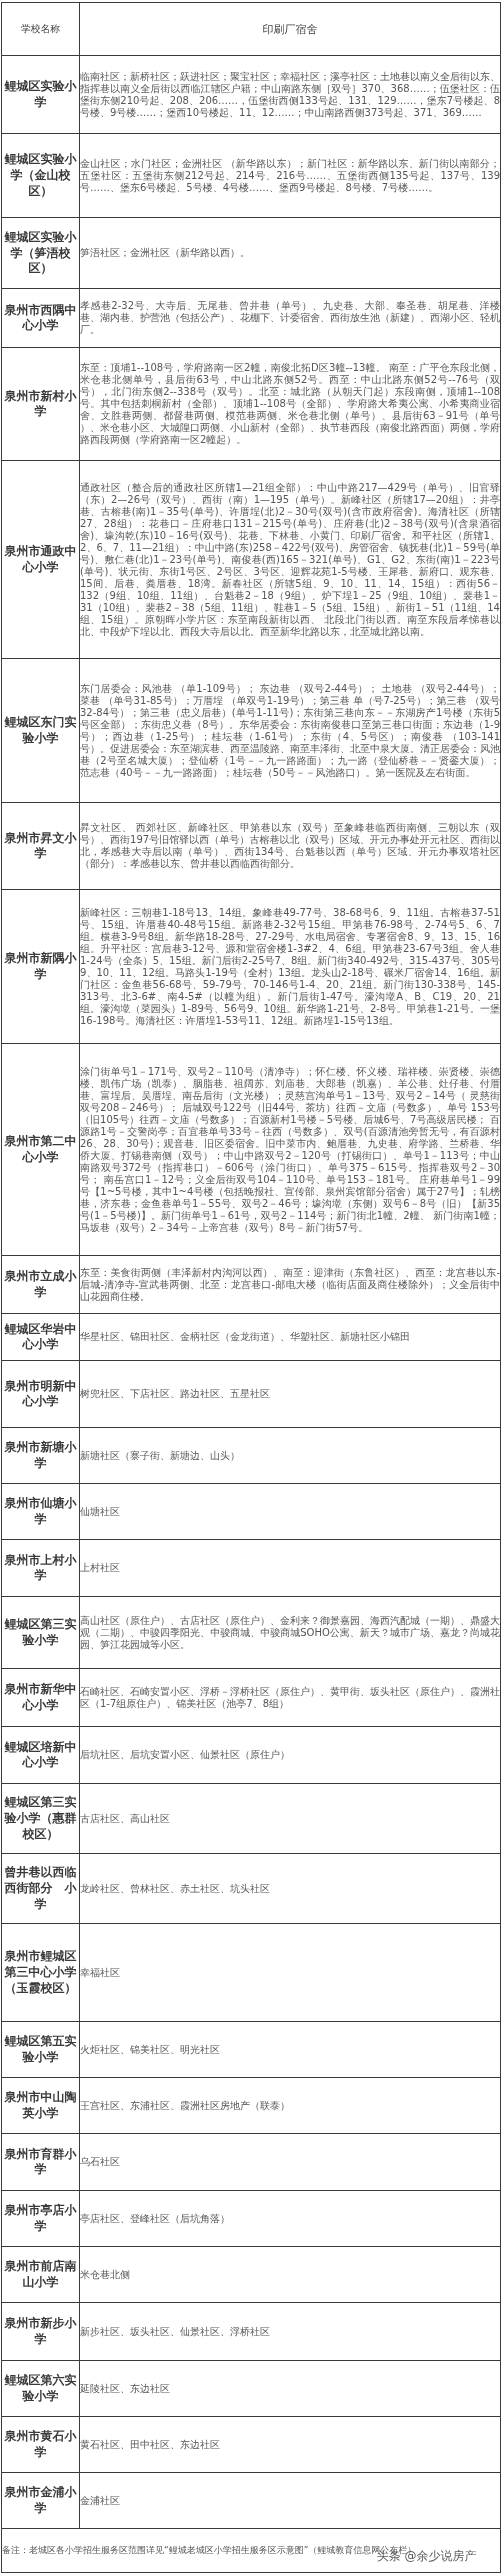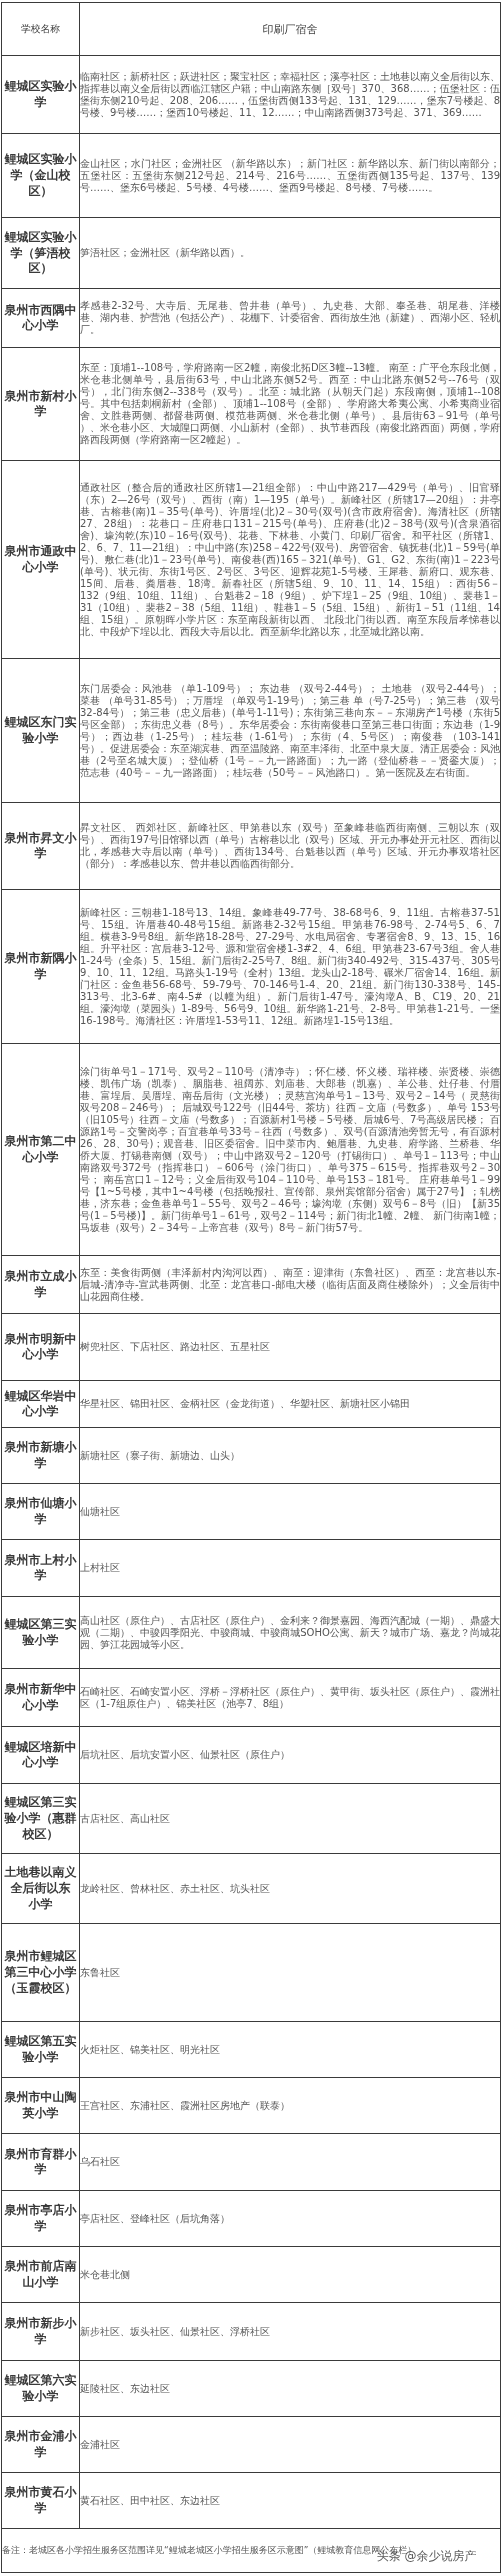--- a/index.html
+++ b/index.html
@@ -88,27 +88,27 @@
         <td class="range">新峰社区：三朝巷1-18号13、14组。象峰巷49-77号、38-68号6、9、11组。古榕巷37-51号、15组。许厝巷40-48号15组。新路巷2-32号15组。甲第巷76-98号、2-74号5、6、7组。横巷3-9号8组。新华路18-28号、27-29号、水电局宿舍、专署宿舍8、9、13、15、16组。升平社区：宫后巷3-12号、源和堂宿舍楼1-3#2、4、6组。甲第巷23-67号3组。舍人巷1-24号（全条）5、15组。新门后街2-25号7、8组。新门街340-492号、315-437号、305号9、10、11、12组。马路头1-19号（全村）13组。龙头山2-18号、碾米厂宿舍14、16组。新门社区：金鱼巷56-68号、59-79号、70-146号1-4、20、21组。新门街130-338号、145-313号、北3-6#、南4-5#（以幢为组）。新门后街1-47号。濠沟墘A、B、C19、20、21组。濠沟墘（菜园头）1-89号、56号9、10组。新华路1-21号、2-8号。甲第巷1-21号。一堡16-198号。海清社区：许厝埕1-53号11、12组。新路埕1-15号13组。</td>
       </tr>
       <tr style="height: 212px;">
         <td class="name">泉州市第二中心小学</td>
         <td class="range">涂门街单号1－171号、双号2－110号（清净寺）；怀仁楼、怀义楼、瑞祥楼、崇贤楼、崇德楼、凯伟广场（凯泰）、胭脂巷、祖阔苏、刘庙巷、大郎巷（凯嘉）、羊公巷、灶仔巷、付厝巷、富埕后、吴厝埕、南岳后街（文光楼）；灵慈宫沟单号1－13号、双号2－14号（ 灵慈街双号208－246号）； 后城双号122号（旧44号、茶坊）往西－文庙（号数多）、单号 153号（旧105号）往西－文庙（号数多）；百源新村1号楼－5号楼、后城6号、7号高级居民楼； 百源路1号－交警岗亭；百宜巷单号33号－往西（号数多）、双号(百源清池旁暂无号，有百源村26、28、30号)；观音巷、旧区委宿舍。旧中菜市内、鲍厝巷、九史巷、府学路、兰桥巷、华侨大厦、打锡巷南侧（双号）；中山中路双号2－120号（打锡街口）、单号1－113号；中山南路双号372号（指挥巷口）－606号（涂门街口）、单号375－615号。指挥巷双号2－30号； 南岳宫口1－12号；义全后街双号104－110号、单号153－181号。 庄府巷单号1－99号【1~5号楼，其中1~4号楼（包括晚报社、宣传部、泉州宾馆部分宿舍）属于27号】；轧榜巷，济东巷；金鱼巷单号1－55号、双号2－46号；壕沟墘（东侧）双号6－8号（旧）【新35号(1－5号楼)】。新门街单号1－61号，双号2－114号；新门街北1幢、2幢、 新门街南1幢； 马坂巷（双号）2－34号－上帝宫巷（双号）8号－新门街57号。</td>
       </tr>
       <tr style="height: 58px;">
         <td class="name">泉州市立成小学</td>
         <td class="range">东至：美食街两侧（丰泽新村内沟河以西）、南至：迎津街（东鲁社区）、西至：龙宫巷以东-后城-清净寺-宣武巷两侧、北至：龙宫巷口-邮电大楼（临街店面及商住楼除外）；义全后街中山花园商住楼。</td>
       </tr>
+      <tr style="height: 47px;">
+        <td class="name">鲤城区华岩中心小学</td>
+        <td class="range">华星社区、锦田社区、金柄社区（金龙街道）、华塑社区、新塘社区小锦田</td>
+      </tr>
       <tr style="height: 67px;">
         <td class="name">泉州市明新中心小学</td>
         <td class="range">树兜社区、下店社区、路边社区、五星社区</td>
-      </tr>
-      <tr style="height: 47px;">
-        <td class="name">鲤城区华岩中心小学</td>
-        <td class="range">华星社区、锦田社区、金柄社区（金龙街道）、华塑社区、新塘社区小锦田</td>
       </tr>
       <tr style="height: 56px;">
         <td class="name">泉州市新塘小学</td>
         <td class="range">新塘社区（寨子街、新塘边、山头）</td>
       </tr>
       <tr style="height: 56px;">
         <td class="name">泉州市仙塘小学</td>
         <td class="range">仙塘社区</td>
       </tr>
       <tr style="height: 57px;">
@@ -125,26 +125,26 @@
       </tr>
       <tr style="height: 57px;">
         <td class="name">鲤城区培新中心小学</td>
         <td class="range">后坑社区、后坑安置小区、仙景社区（原住户）</td>
       </tr>
       <tr style="height: 70px;">
         <td class="name">鲤城区第三实验小学（惠群校区）</td>
         <td class="range">古店社区、高山社区</td>
       </tr>
       <tr style="height: 70px;">
-        <td class="name">土地巷以南义全后街以东　小学</td>
+        <td class="name">曾井巷以西临西街部分　小学</td>
         <td class="range">龙岭社区、曾林社区、赤土社区、坑头社区</td>
       </tr>
       <tr style="height: 98px;">
         <td class="name">泉州市鲤城区第三中心小学（玉霞校区）</td>
-        <td class="range">东鲁社区</td>
+        <td class="range">幸福社区</td>
       </tr>
       <tr style="height: 56px;">
         <td class="name">鲤城区第五实验小学</td>
         <td class="range">火炬社区、锦美社区、明光社区</td>
       </tr>
       <tr style="height: 56px;">
         <td class="name">泉州市中山陶英小学</td>
         <td class="range">王宫社区、东浦社区、霞洲社区房地产（联泰）</td>
       </tr>
       <tr style="height: 57px;">
@@ -161,26 +161,26 @@
       </tr>
       <tr style="height: 58px;">
         <td class="name">泉州市新步小学</td>
         <td class="range">新步社区、坂头社区、仙景社区、浮桥社区</td>
       </tr>
       <tr style="height: 56px;">
         <td class="name">鲤城区第六实验小学</td>
         <td class="range">延陵社区、东边社区</td>
       </tr>
       <tr style="height: 56px;">
+        <td class="name">泉州市黄石小学</td>
+        <td class="range">黄石社区、田中社区、东边社区</td>
+      </tr>
+      <tr style="height: 56px;">
         <td class="name">泉州市金浦小学</td>
         <td class="range">金浦社区</td>
-      </tr>
-      <tr style="height: 56px;">
-        <td class="name">泉州市黄石小学</td>
-        <td class="range">黄石社区、田中社区、东边社区</td>
       </tr>
     </tbody>
   <tfoot>
     <tr>
       <td class="note" colspan="2">
         <span>备注：老城区各小学招生服务区范围详见“鲤城老城区小学招生服务区示意图”（鲤城教育信息网公布栏）</span>
         <span class="watermark">头条 @余少说房产</span>
       </td>
     </tr>
   </tfoot>

